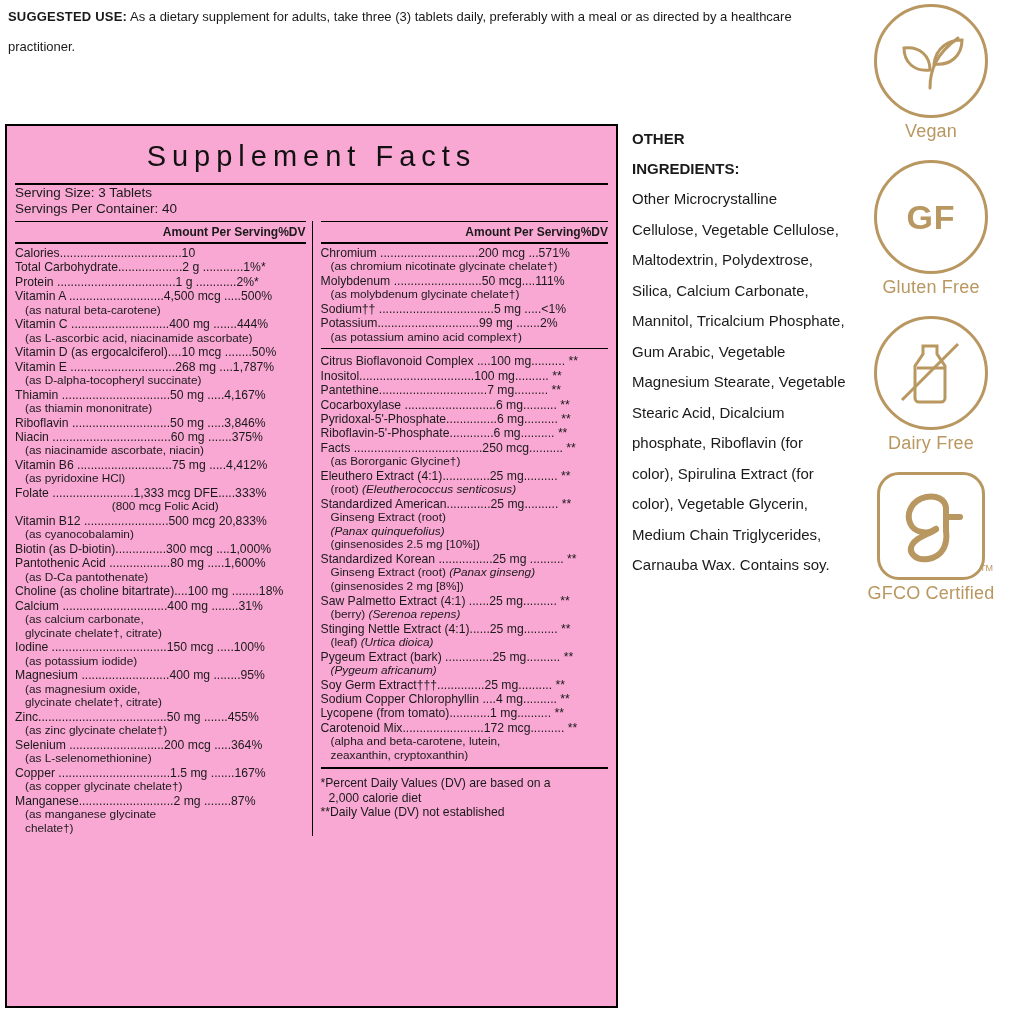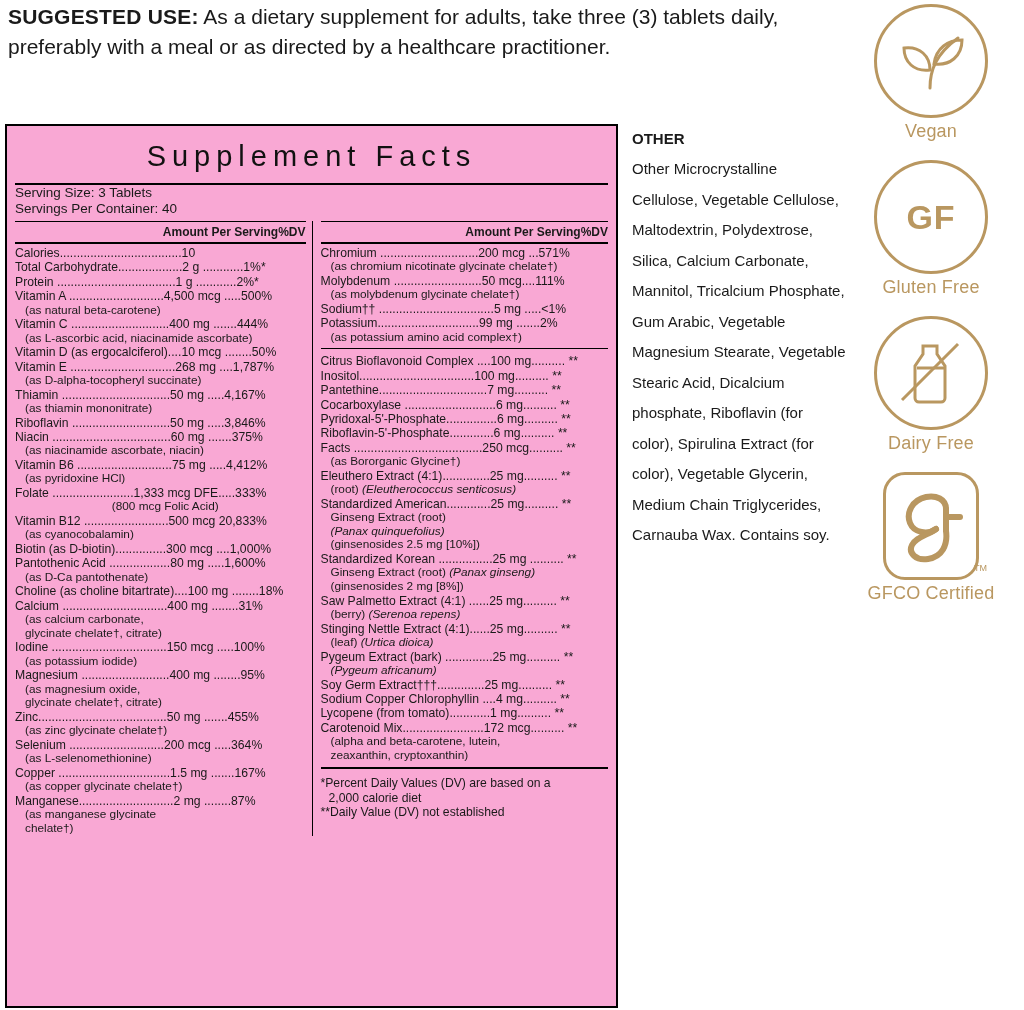--- a/index.html
+++ b/index.html
@@ -13,21 +13,21 @@
     overflow: hidden;
   }
   .page { position: relative; width: 1024px; height: 1010px; }
 
   
   .suggested {
     position: absolute;
     left: 8px;
     top: 2px;
     width: 840px;
-    font-size: 21px;
+    font-size: 13px;
     line-height: 30px;
     color: #1a1a1a;
   }
   .suggested b { font-weight: bold; letter-spacing: .2px; }
 
   
   .panel {
     position: absolute;
     left: 5px;
     top: 124px;
@@ -122,21 +122,21 @@
     margin-top: 3px;
     letter-spacing: .2px;
     white-space: nowrap;
   }
   .b-vegan { top: 4px; }
   .b-gf { top: 22px; }
   .b-dairy { top: 40px; }
   .b-gfco { top: 58px; }
   .gf-text { font-size: 34px; font-weight: bold; color: #b99760; letter-spacing: 1px; }
   .gfco-box {
-    width: 96px; height: 108px;
+    width: 108px; height: 108px;
     border: 3px solid #b99760;
     border-radius: 22px;
     margin: 0 auto;
     display: flex; align-items: center; justify-content: center;
     position: relative;
   }
   .gfco-tm {
     position: absolute; right: -11px; bottom: 4px;
     font-size: 9px; color: #b99760;
   }
@@ -265,20 +265,21 @@
               <div class="ind">2,000 calorie diet</div>
               <div>**Daily Value (DV) not established</div>
             </div>
         </div>
       </div>
     </div>
   </div>
 
   <div class="other">
     <div class="oi-title">OTHER</div>
+    <div class="oi-title">INGREDIENTS:</div>
     <div class="oi-body">Other Microcrystalline Cellulose, Vegetable Cellulose, Maltodextrin, Polydextrose, Silica, Calcium Carbonate, Mannitol, Tricalcium Phosphate, Gum Arabic, Vegetable Magnesium Stearate, Vegetable Stearic Acid, Dicalcium phosphate, Riboflavin (for color), Spirulina Extract (for color), Vegetable Glycerin, Medium Chain Triglycerides, Carnauba Wax. Contains soy.</div>
   </div>
 
   <div class="badges">
 
     <div class="badge b-vegan">
       <div class="circle">
         <span>
           <svg width="70" height="62" viewBox="0 0 70 62">
             <path d="M34 58 C34 40 40 24 62 8" fill="none" stroke="#b99760" stroke-width="3" stroke-linecap="round"></path>

